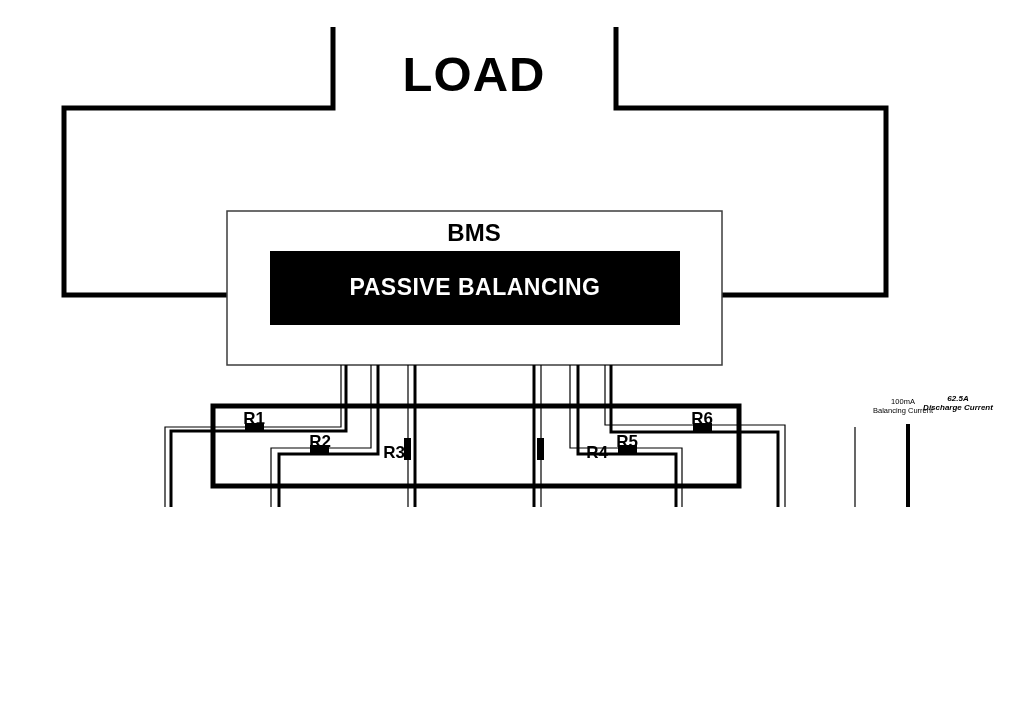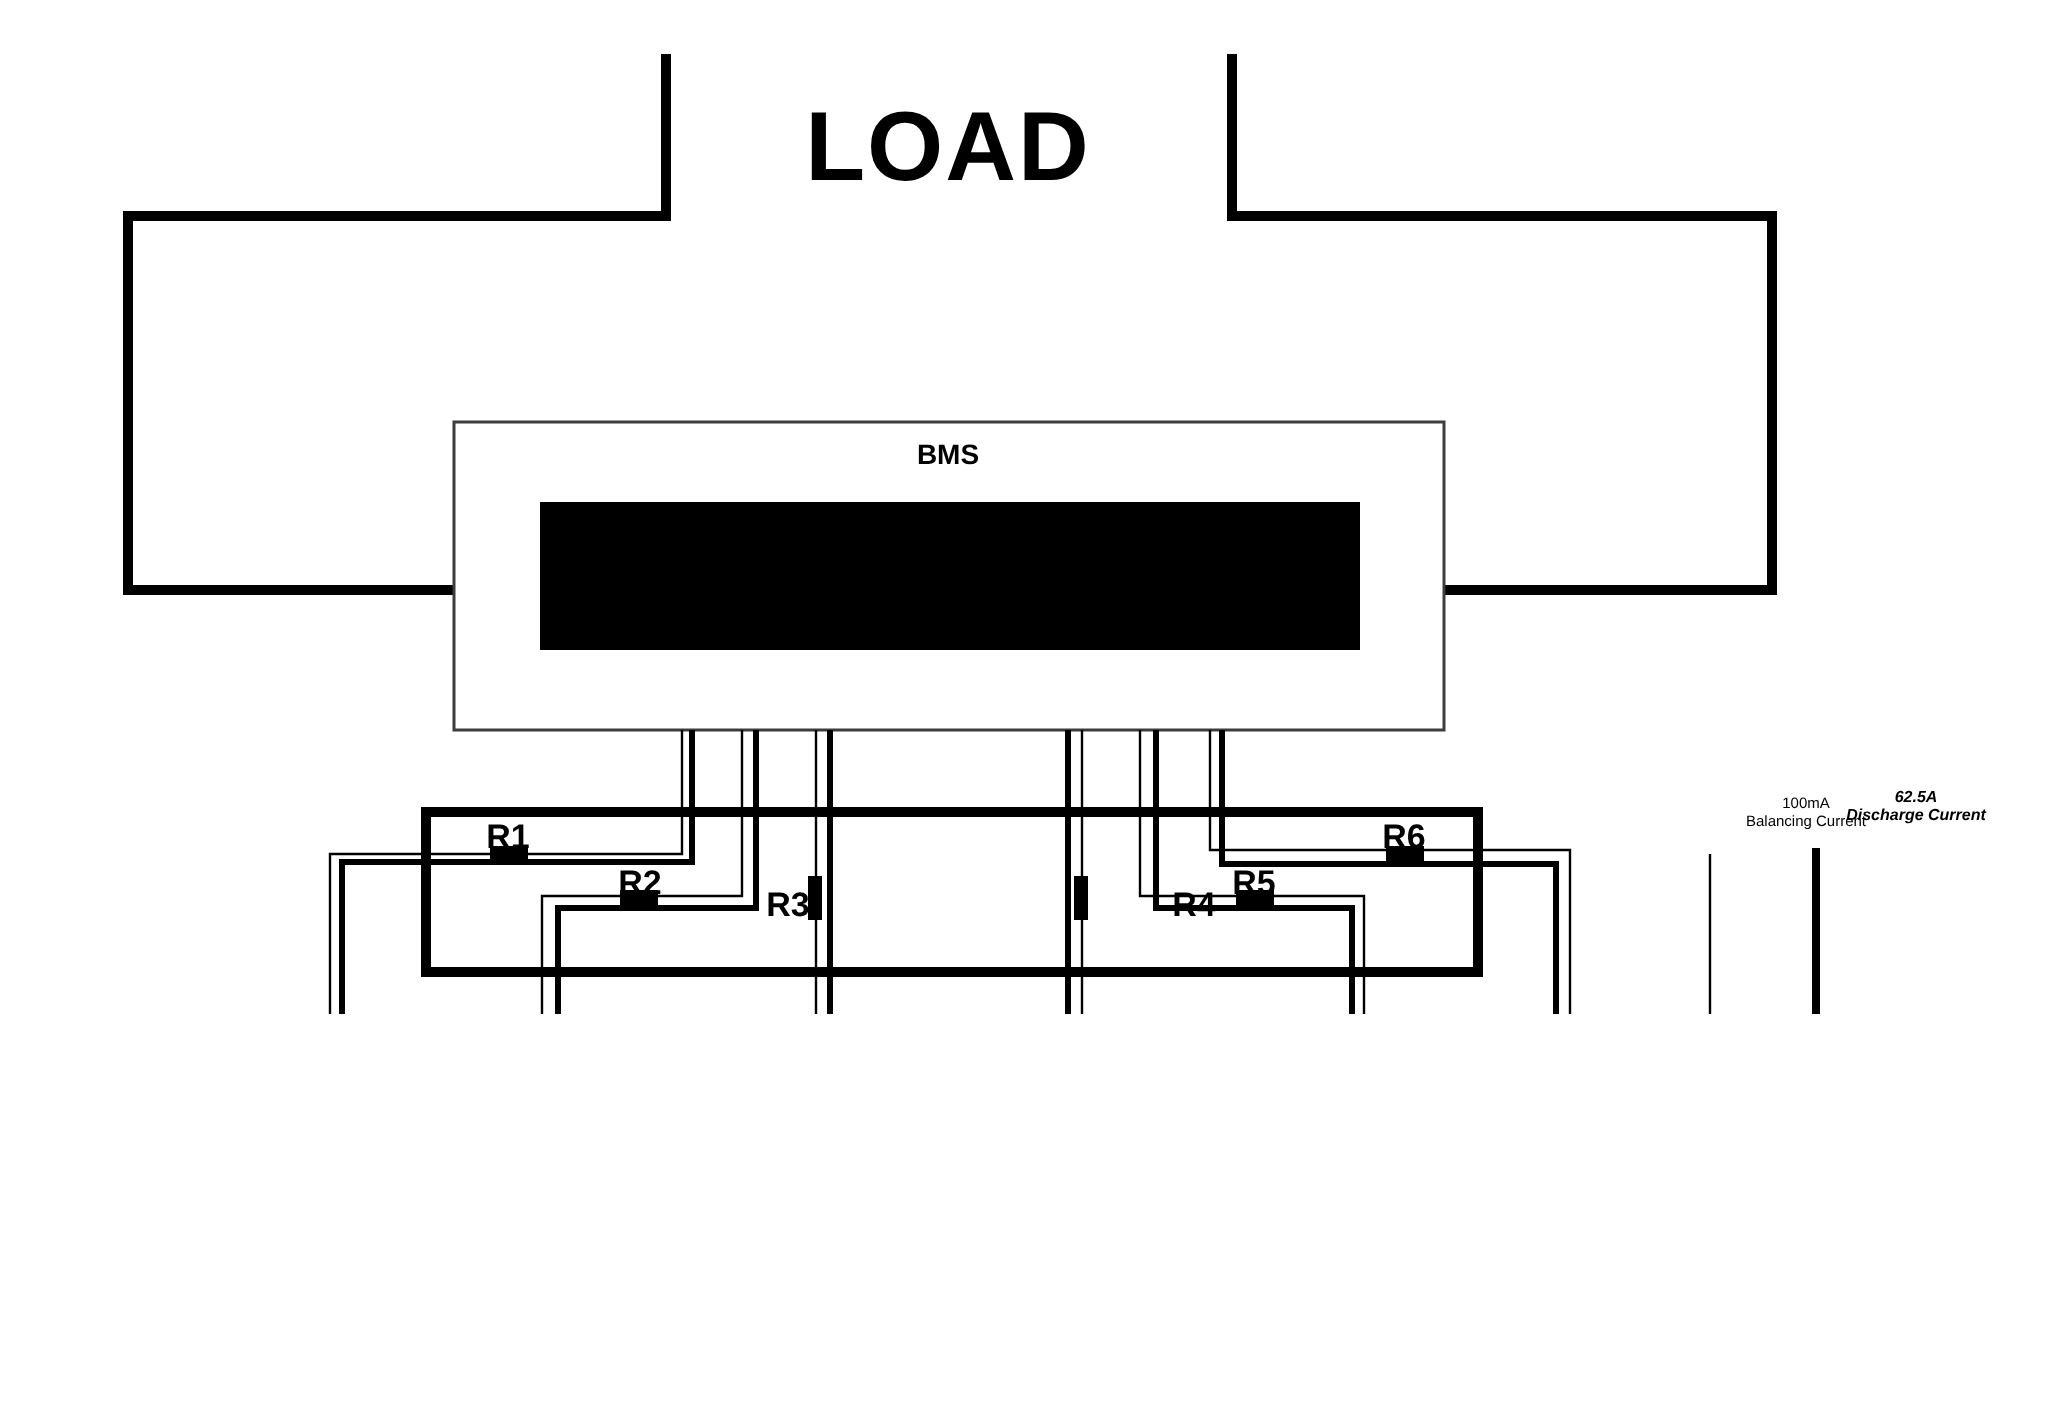--- a/index.html
+++ b/index.html
@@ -6,21 +6,21 @@
   .stage{
     position:relative;
     width:1024px;height:507px;
     background:#ffffff;
     font-family:"Liberation Sans", sans-serif;
     overflow:hidden;
   }
   .stage svg{position:absolute;left:0;top:0;}
   .txt{position:absolute;transform:translateX(-50%);white-space:nowrap;color:#000;}
   .load-title{font-size:49px;font-weight:bold;letter-spacing:1px;}
-  .bms-title{font-size:14px;font-weight:bold;}
+  .bms-title{font-size:24px;font-weight:bold;}
   .passive-title{font-size:23px;font-weight:bold;color:#fff;letter-spacing:0.5px;}
   .ratio-title{font-size:35px;font-weight:bold;letter-spacing:1px;}
   .rlabel{font-size:17px;font-weight:bold;}
   .legend-block{text-align:center;line-height:8.5px;margin-left:48px;}
   .legend-value{font-size:7.5px;}
   .legend-label{font-size:7.5px;}
   .legend-bold .legend-value,.legend-bold .legend-label{font-weight:bold;font-size:8px;}
   .watermark{font-size:17.5px;font-weight:bold;letter-spacing:0.5px;}
 </style>
 </head>
@@ -101,20 +101,21 @@
     <g stroke="#000">
       <line x1="855" y1="427" x2="855" y2="590" stroke-width="1.2"></line>
       <line x1="908" y1="424" x2="908" y2="592" stroke-width="4"></line>
     </g>
   </svg>
 
   <div class="txt load-title" style="left:474px;top:46px;">LOAD</div>
 
   <div class="txt bms-title" style="left:474px;top:219px;">BMS</div>
 
+  <div class="txt passive-title" style="left:475px;top:274px;">PASSIVE BALANCING</div>
 
 
   <div class="txt rlabel" style="left:254px;top:409px;">R1</div>
   <div class="txt rlabel" style="left:320px;top:432px;">R2</div>
   <div class="txt rlabel" style="left:394px;top:443px;">R3</div>
   <div class="txt rlabel" style="left:557px;top:443px;margin-left:40px;">R4</div>
   <div class="txt rlabel" style="left:627px;top:432px;">R5</div>
   <div class="txt rlabel" style="left:702px;top:409px;">R6</div>
 
   <div class="txt legend-block" style="left:855px;top:398px;">

